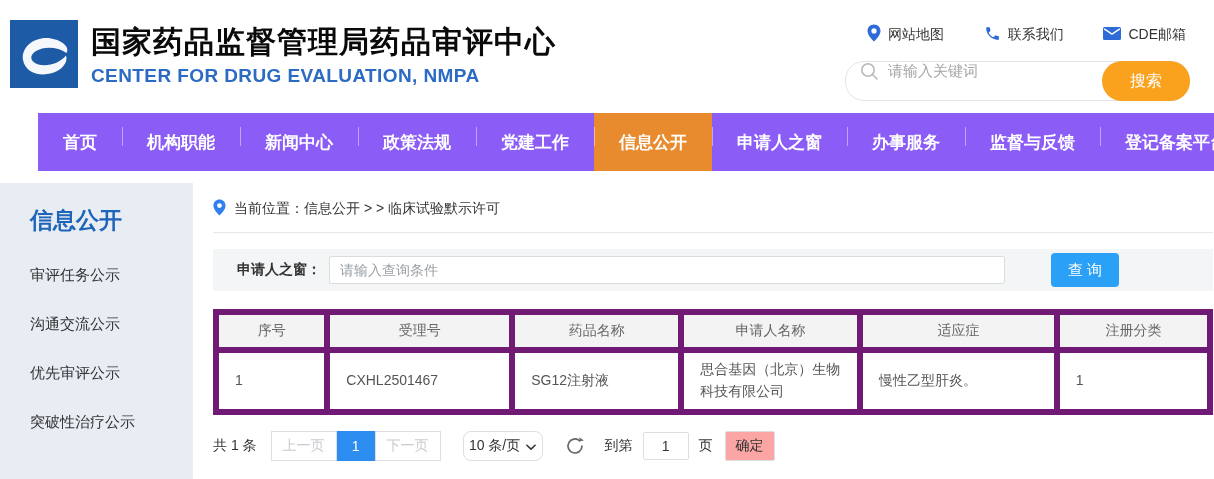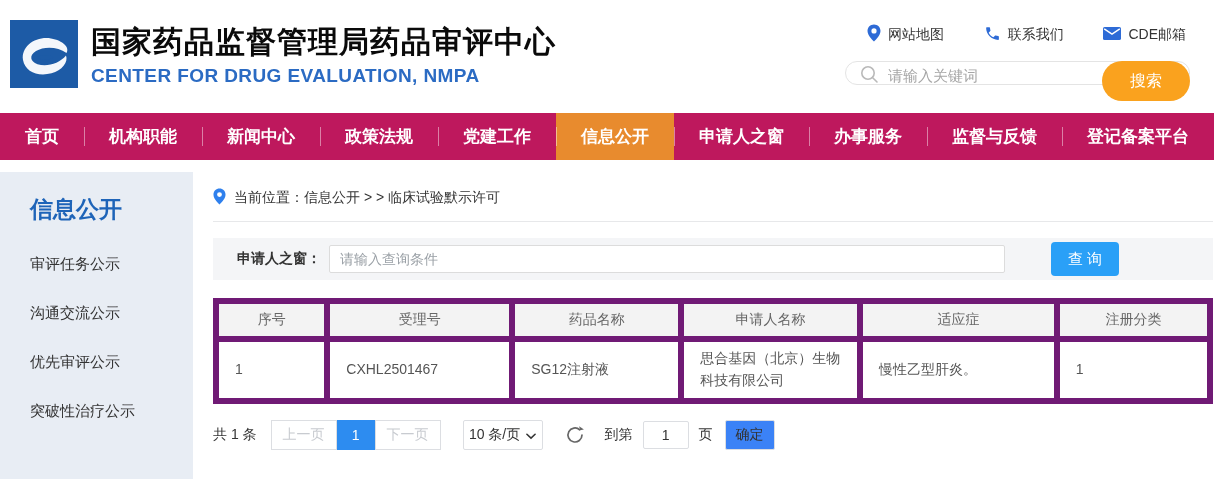--- a/index.html
+++ b/index.html
@@ -15,31 +15,31 @@
   .logo { width:68px; height:68px; flex:none; cursor:pointer; }
   .brand-text { margin-left:13px; padding-top:2px; }
   .site-title { font-size:30px; font-weight:bold; color:#0a0a0a; letter-spacing:1px; line-height:1.3; }
   .site-subtitle { margin-top:4px; font-size:19px; font-weight:bold; color:#2b6bc3; letter-spacing:.4px; }
 
   .header-right { position:absolute; top:24px; right:24px; width:345px; }
   .quick-links { display:flex; justify-content:space-between; margin:0 4px 0 22px; }
   .quick-link { display:flex; align-items:center; gap:7px; font-size:14px; color:#333; cursor:pointer; white-space:nowrap; }
   .quick-link svg { flex:none; }
 
-  .search-bar { position:relative; margin-top:16px; height:24px; border:1px solid #e4e4e4;
-                border-radius:19px; background:#fff; display:flex; align-items:flex-end; }
+  .search-bar { position:relative; margin-top:16px; height:40px; border:1px solid #e4e4e4;
+                border-radius:19px; background:#fff; display:flex; align-items:flex-start; }
   .search-bar .mag { margin-left:14px; display:flex; }
   .search-input { flex:1; min-width:0; margin:0 90px 0 9px; border:none; outline:none;
                   font-size:15px; color:#333; background:transparent; font-family:inherit; }
   .search-input::placeholder { color:#a6a6a6; }
   .search-btn { position:absolute; right:-1px; top:-1px; width:88px; height:40px; border:none;
                 border-radius:20px; background:#faa21e; color:#fff; font-size:16px; cursor:pointer; font-family:inherit; }
 
   
-  .main-nav { display:flex; height:47px; background:#be185d; }
+  .main-nav { display:flex; height:58px; background:#8b5cf6;margin-left:38px; }
   .nav-item { position:relative; display:flex; align-items:center; padding:0 25px;
               color:#fff; font-size:17px; font-weight:bold; cursor:pointer; white-space:nowrap; }
   .nav-item:not(:first-child)::before { content:""; position:absolute; left:0; top:14px;
               width:1px; height:19px; background:rgba(255,255,255,.45); }
   .nav-item.active { background:#e88b2e; }
 
   
   .content { display:flex; height:319px; }
   .sidebar { flex:none; width:193px; height:307px; margin-top:12px; background:#e8edf4; padding:22px 0 0 30px; }
   .sidebar-title { font-size:23px; font-weight:bold; color:#1e64b8; }
@@ -63,29 +63,29 @@
   .results th, .results td { border:6px solid #701a75; font-size:14px; }
   .results th { height:38px; background:#f3f3f3; color:#666; font-weight:normal; }
   .results td { height:62px; color:#555; padding:4px 16px; line-height:1.55; }
 
   .pagination { margin-top:16px; display:flex; align-items:center; font-size:14px; color:#333; }
   .pg-total { margin-right:14px; white-space:nowrap; }
   .pg-btn { height:30px; border:1px solid #dcdee2; background:#fff; display:flex;
             align-items:center; justify-content:center; font-size:14px; }
   .pg-prev, .pg-next { width:66px; color:#c8cbd0; cursor:default; }
   .pg-current { width:38px; background:#2d8cf0; border-color:#2d8cf0; color:#fff; cursor:pointer; }
-  .pg-select { margin-left:22px; width:80px; height:30px; border:1px solid #dcdee2; border-radius:2px;
+  .pg-select { margin-left:22px; width:80px; height:30px; border:1px solid #dcdee2; border-radius:8px;
                background:#fff; display:flex; align-items:center; justify-content:center; gap:6px; cursor:pointer; }
   .pg-refresh { margin-left:22px; display:flex; cursor:pointer; }
   .pg-goto-label { margin-left:20px; }
   .pg-goto-input { margin-left:10px; width:46px; height:28px; border:1px solid #dcdee2; border-radius:2px;
                    text-align:center; font-size:14px; outline:none; font-family:inherit; color:#333; }
   .pg-goto-unit { margin-left:10px; }
   .pg-confirm { margin-left:12px; width:50px; height:30px; border:1px solid #dcdee2; border-radius:2px;
-                background:#3b82f6; font-size:14px; color:#333; cursor:pointer; font-family:inherit; }
+                background:#fca5a5; font-size:14px; color:#333; cursor:pointer; font-family:inherit; }
 </style>
 </head>
 <body>
 
 <header class="site-header">
   <div class="brand">
     <div class="logo">
       <svg width="68" height="68" viewBox="0 0 68 68">
         <rect width="68" height="68" fill="#1d5ba6"></rect>
         <path d="M13 40 C11 26 26 16 41 18.5 C53 20.5 60 27.5 56.5 33 C48 26.5 34 26 26 31 C19 35.3 20 41.5 27.5 44.2 C37 47.2 49.5 43.5 56 35.5 C58.5 42 52 50.5 41.5 53.3 C27.5 57 15 51.5 13 40 Z" fill="#f4f7fb"></path>

